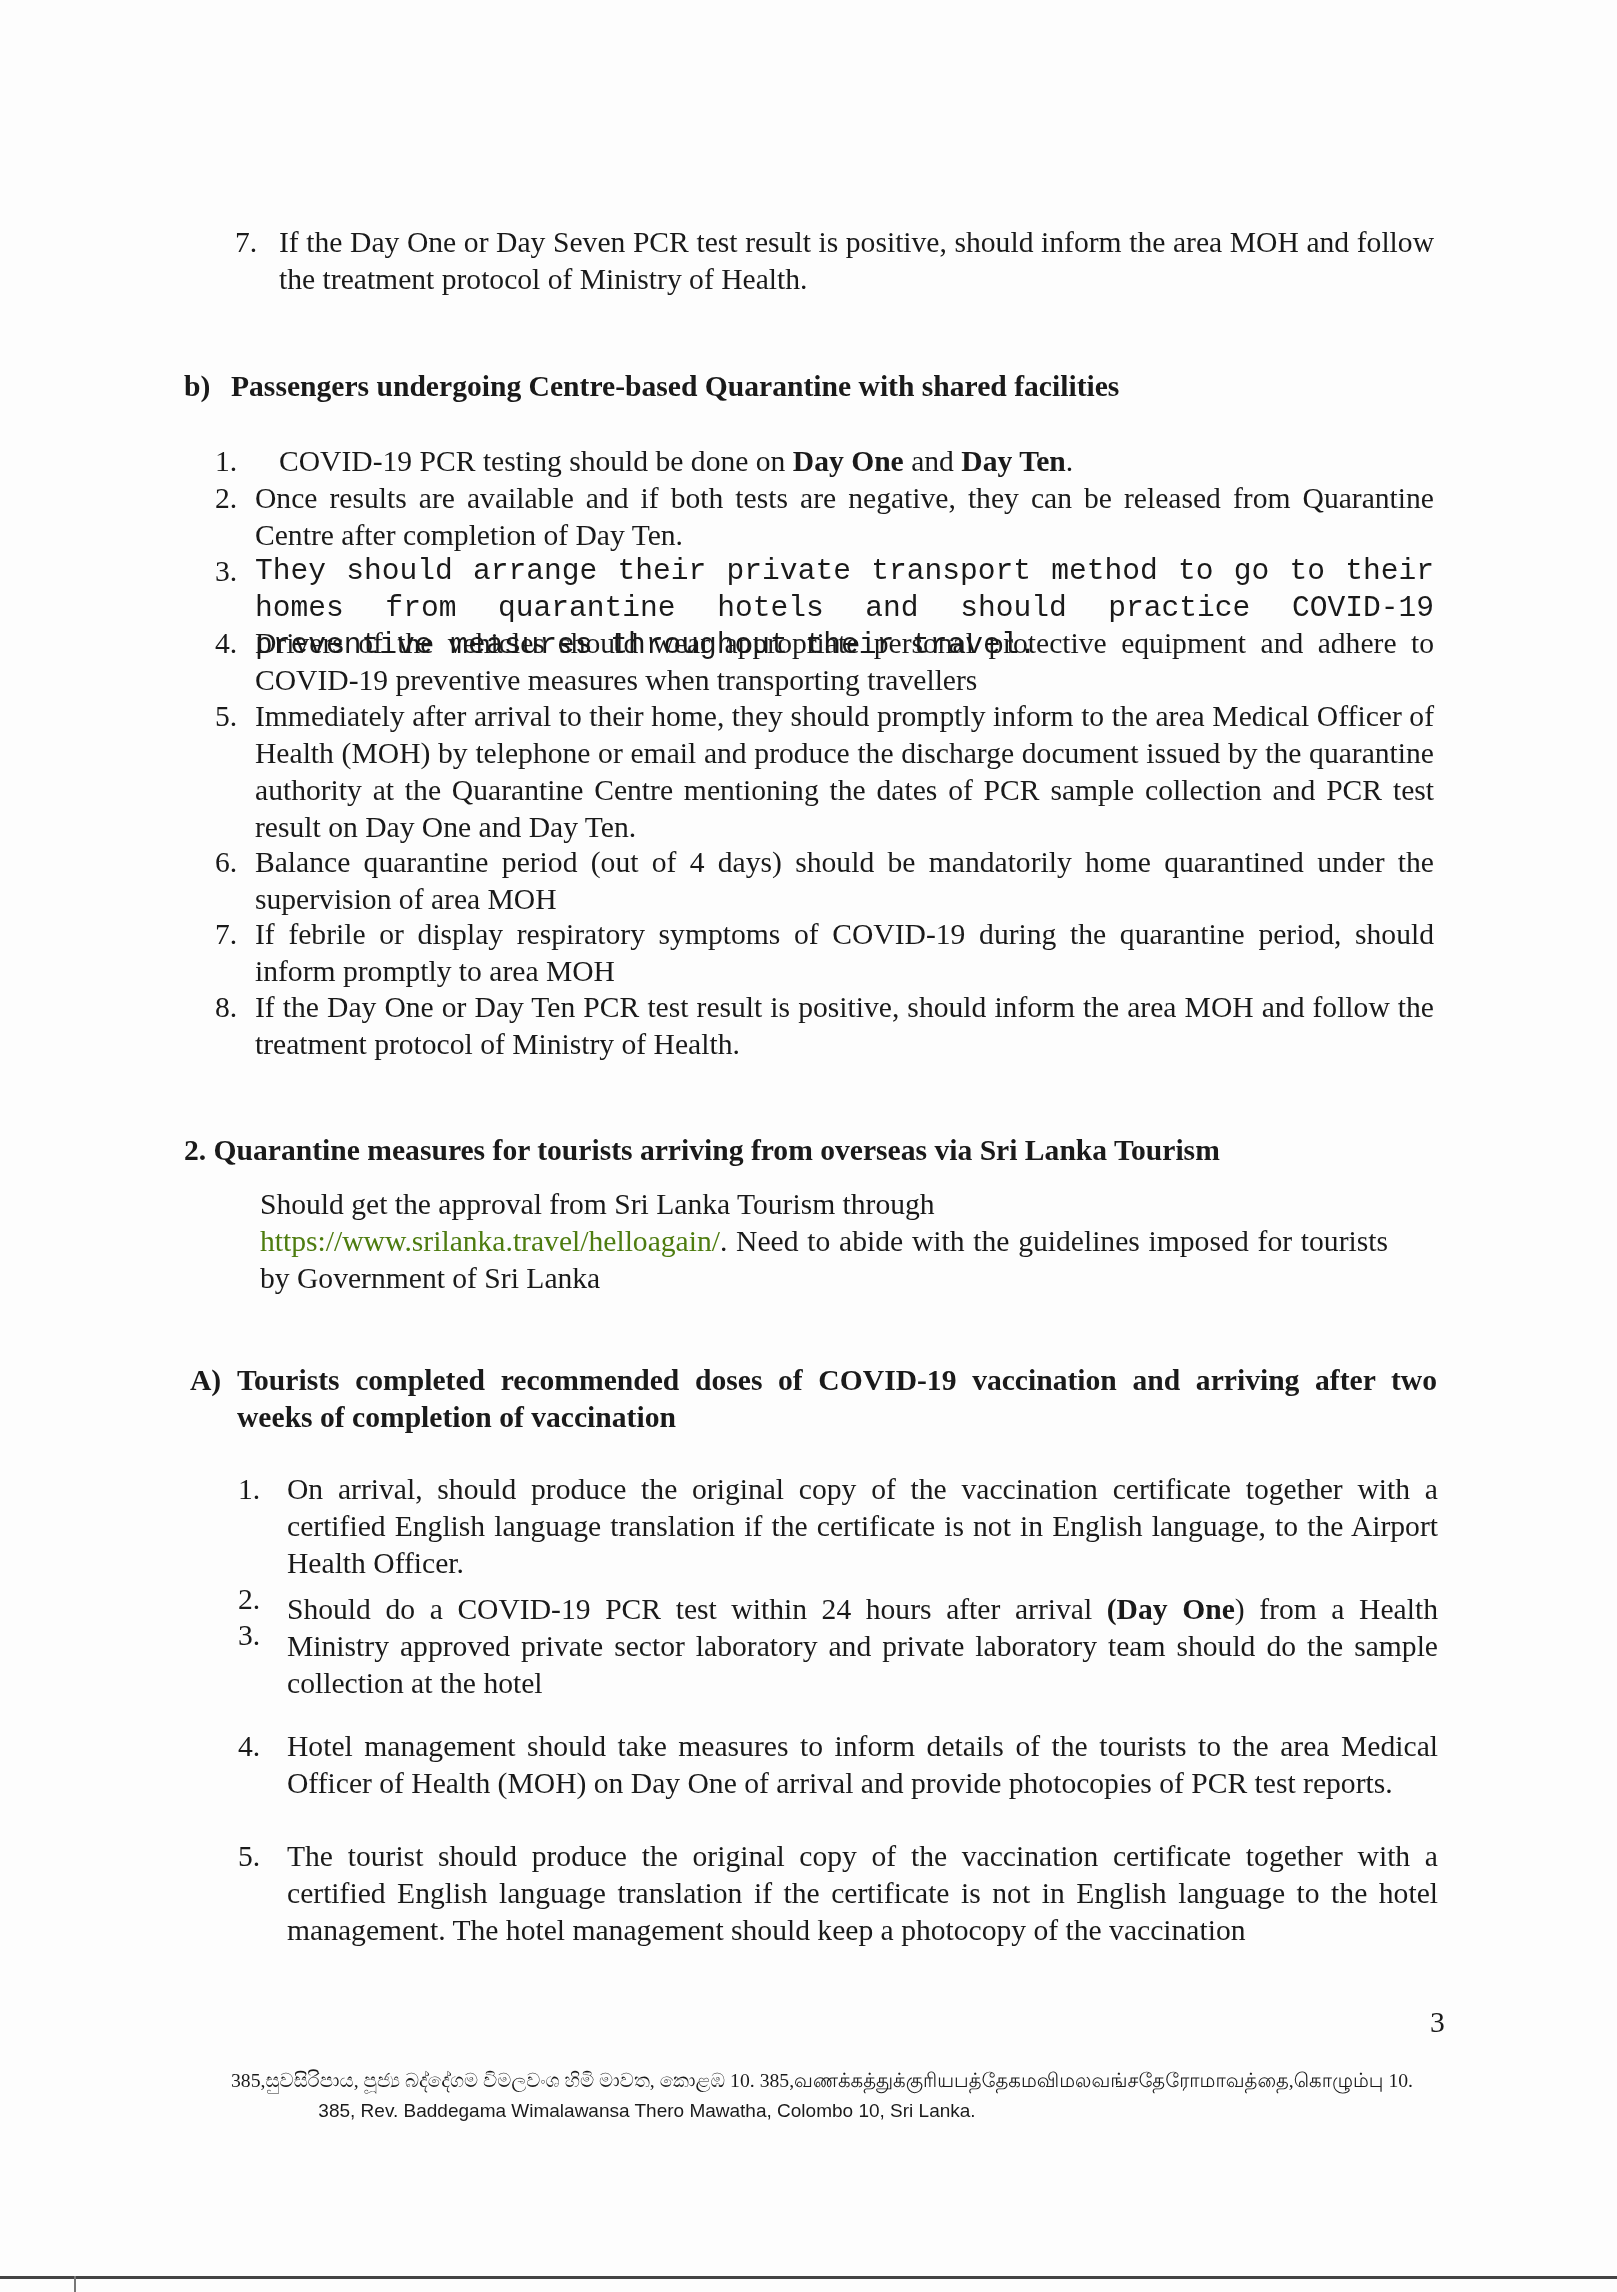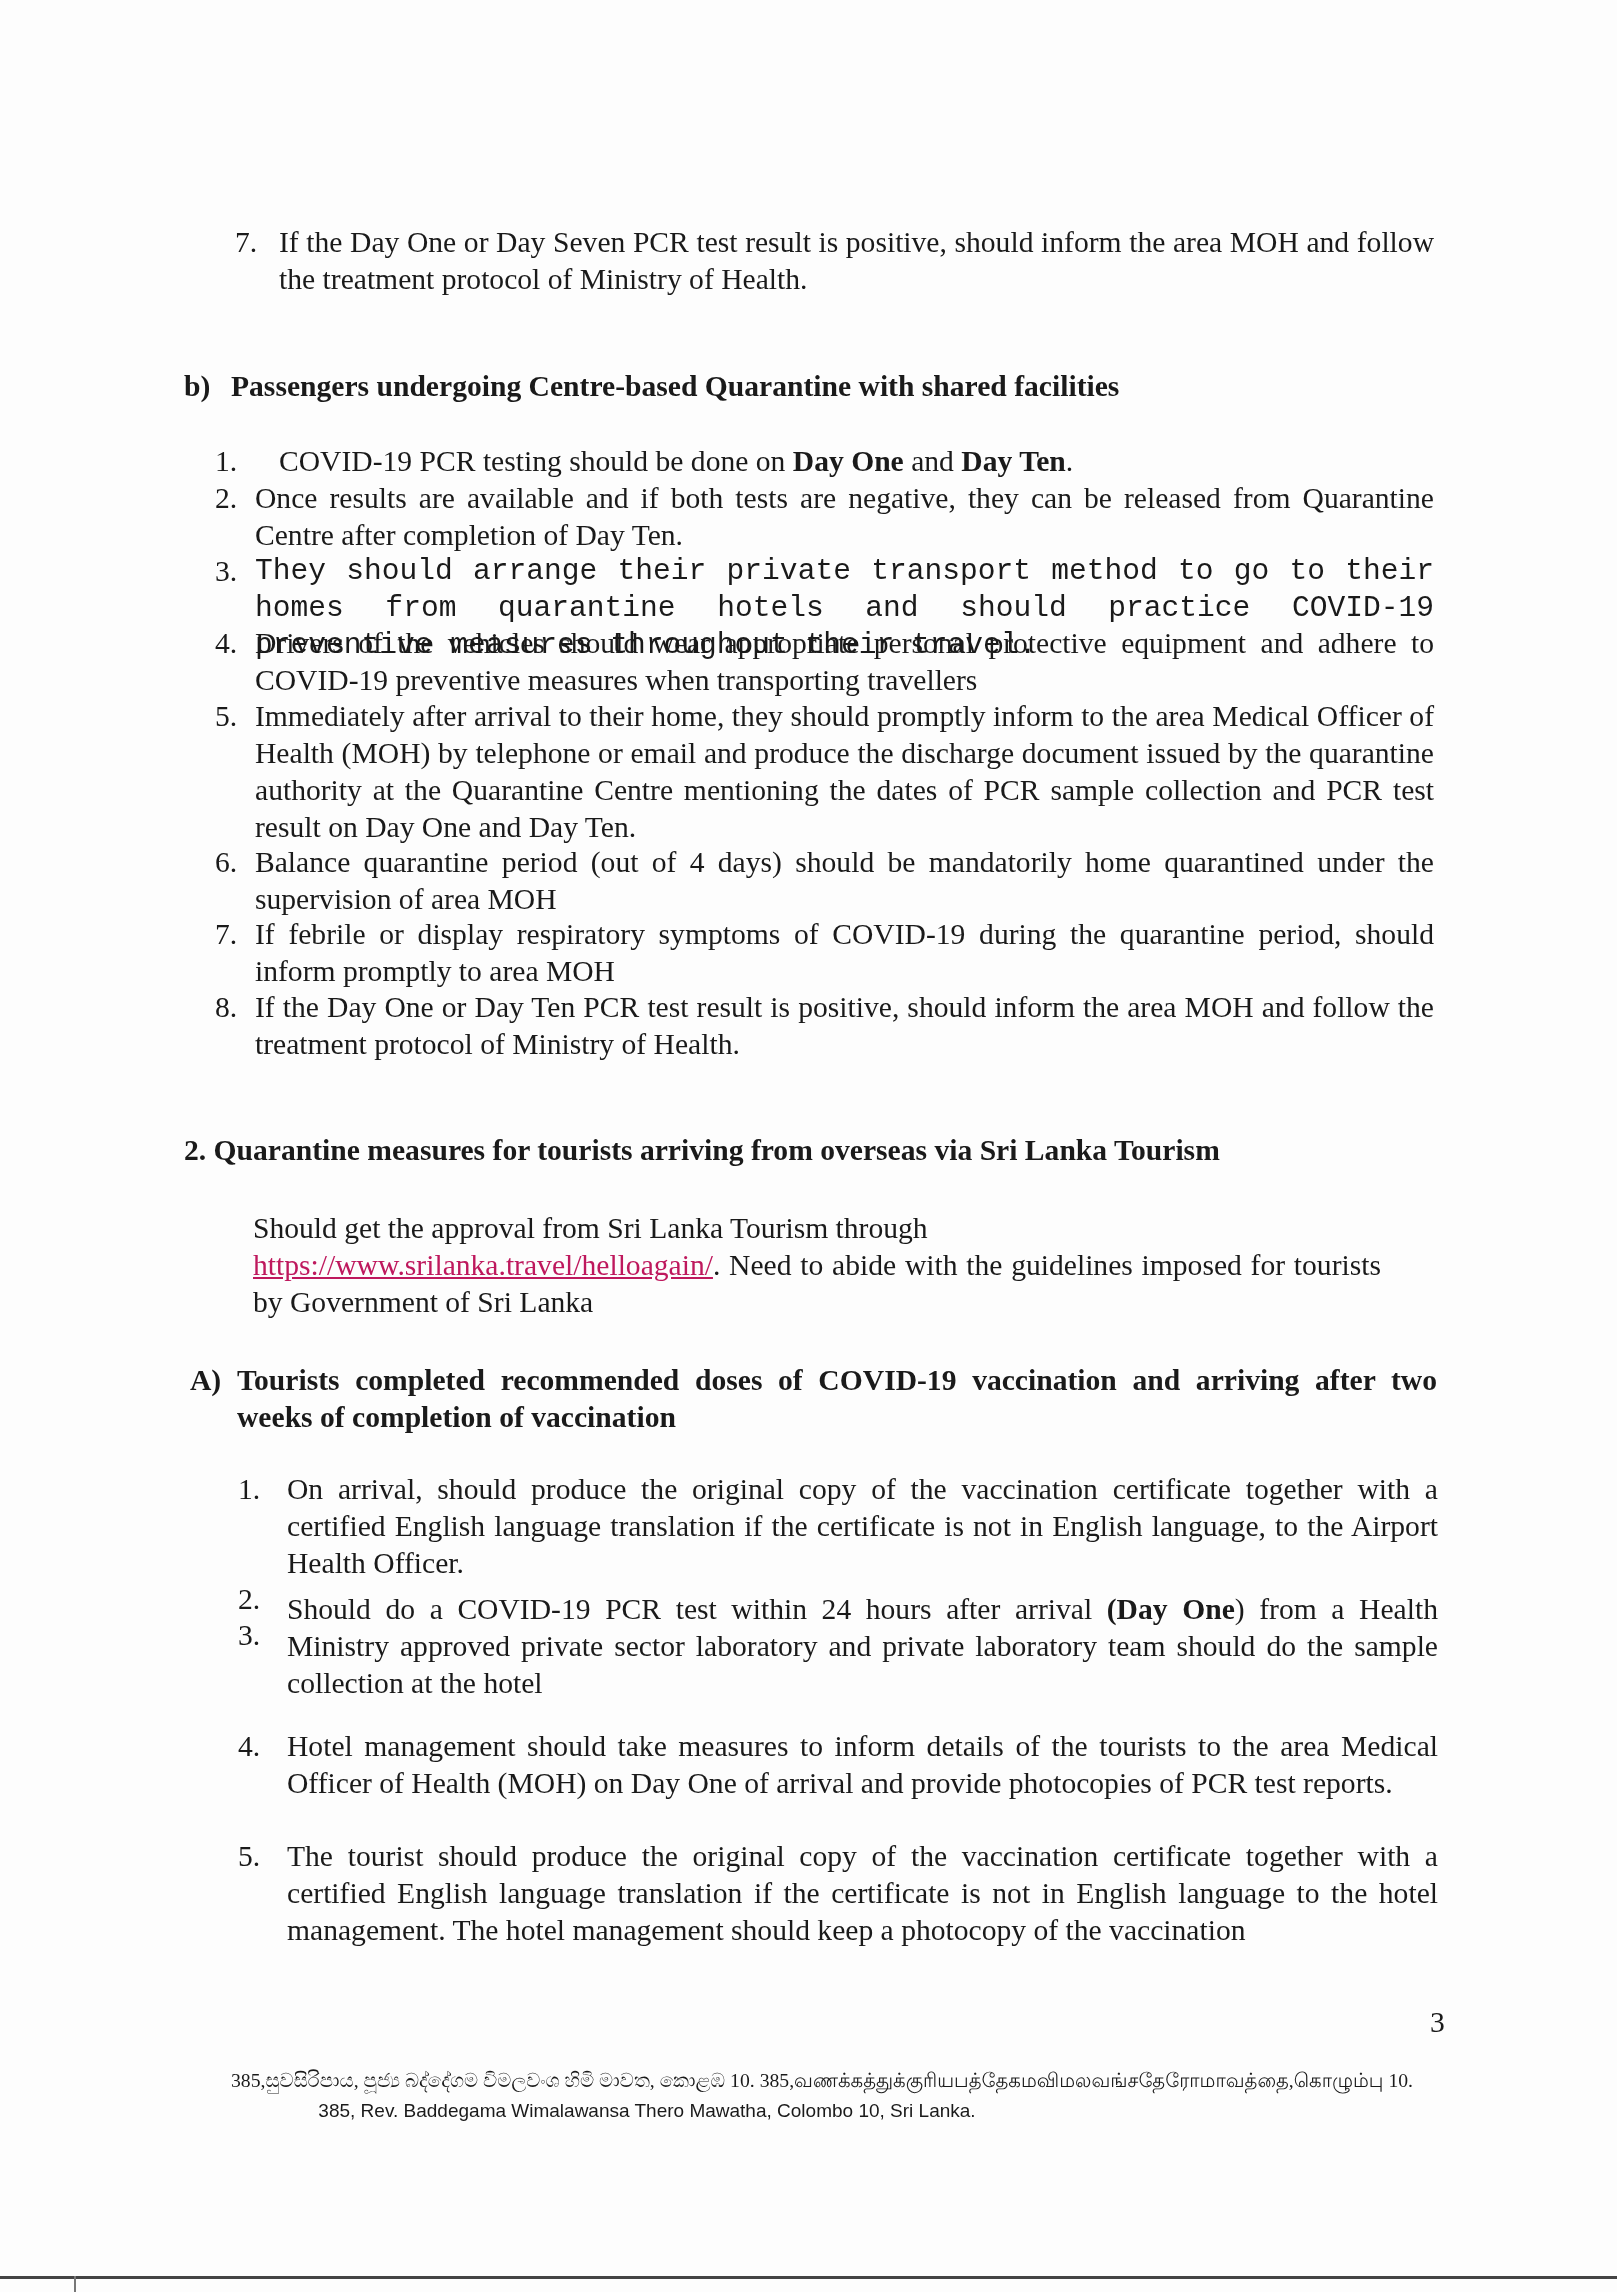--- a/index.html
+++ b/index.html
@@ -8,21 +8,21 @@
       font-family: "Liberation Serif", "DejaVu Serif", serif;
       color: #1a1a1a; position: relative; overflow: hidden;
     }
     .page { position: absolute; left: 0; top: 0; width: 1617px; height: 2293px; background: #fdfdfd; }
     .abs { position: absolute; }
     .txt { font-size: 29.6px; line-height: 37px; text-align: justify; text-align-last: left; }
     .num { position: absolute; font-size: 29.6px; line-height: 37px; }
     .item { position: absolute; }
     .heading { font-weight: bold; font-size: 29.6px; line-height: 37px; }
     b { font-weight: bold; }
-    .link { text-decoration: underline; color: #be185d; }
+    .link { color: #4d7c0f; }
     .pageno { font-size: 29.6px; }
     .footer1 { font-size: 19.7px; font-family: "Liberation Serif", serif; white-space: nowrap; }
     .footer2 { font-size: 19px; font-family: "Liberation Sans", sans-serif; white-space: nowrap; }
     .rule { position: absolute; left: 0; top: 2276px; width: 1617px; height: 2.7px; background: #444; }
     .tick { position: absolute; left: 74px; top: 2276px; width: 1.8px; height: 17px; background: #777; }
   </style>
 </head>
 <body>
 
 <div class="page">
@@ -53,21 +53,21 @@
   <div class="num" style="left:215px; top:844px;">6.</div>
   <div class="item txt" style="left:255px; top:844px; width:1179px;">Balance quarantine period (out of 4 days) should be mandatorily home quarantined under the supervision of area MOH</div>
 
   <div class="num" style="left:215px; top:916px;">7.</div>
   <div class="item txt" style="left:255px; top:916px; width:1179px;">If febrile or display respiratory symptoms of COVID-19 during the quarantine period, should inform promptly to area MOH</div>
 
   <div class="num" style="left:215px; top:989px;">8.</div>
   <div class="item txt" style="left:255px; top:989px; width:1179px;">If the Day One or Day Ten PCR test result is positive, should inform the area MOH and follow the treatment protocol of Ministry of Health.</div>
 
   <div class="abs heading" style="left:184px; top:1132px; width:1254px;">2. Quarantine measures for tourists arriving from overseas via Sri Lanka Tourism</div>
-  <div class="abs txt" style="left:253px; top:1186px; width:1128px;margin-top:24px;">
+  <div class="abs txt" style="left:260px; top:1186px; width:1128px;">
     <span>Should get the approval from Sri Lanka Tourism through</span><br>
     <a class="link">https://www.srilanka.travel/helloagain/</a><span>. Need to abide with the guidelines imposed for tourists by Government of Sri Lanka</span>
   </div>
 
   <div class="abs heading" style="left:190px; top:1362px;">A)</div>
   <div class="abs heading txt" style="left:237px; top:1362px; width:1200px; font-weight:bold;">Tourists completed recommended doses of COVID-19 vaccination and arriving after two weeks of completion of vaccination</div>
 
   <div class="num" style="left:238px; top:1471px;">1.</div>
   <div class="item txt" style="left:287px; top:1471px; width:1151px;">On arrival, should produce the original copy of the vaccination certificate together with a certified English language translation if the certificate is not in English language, to the Airport Health Officer.</div>
 

